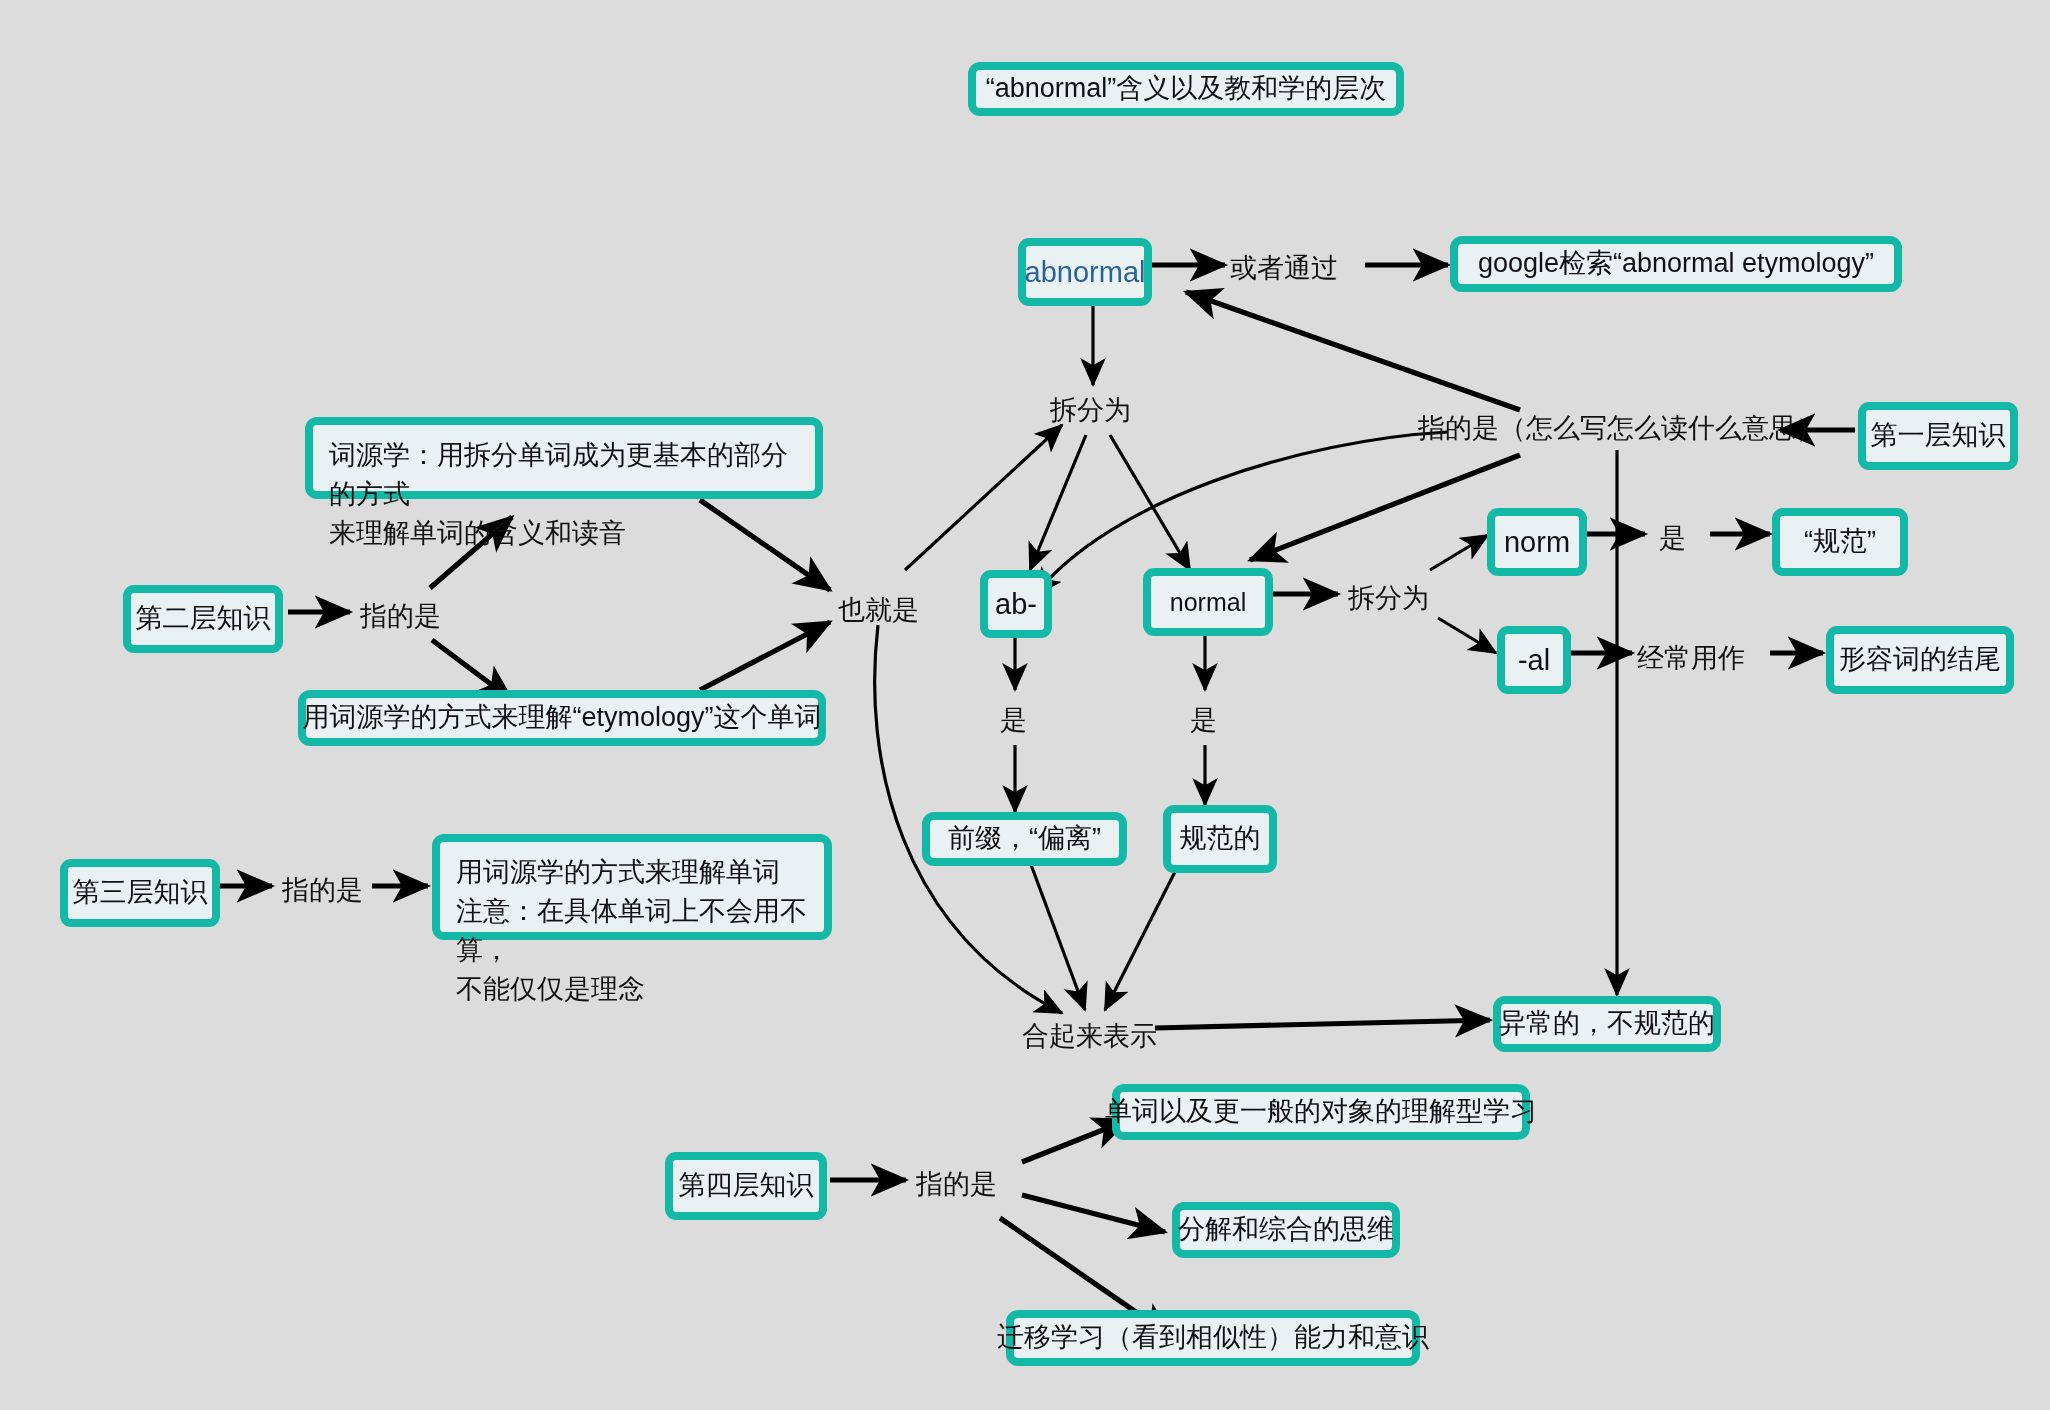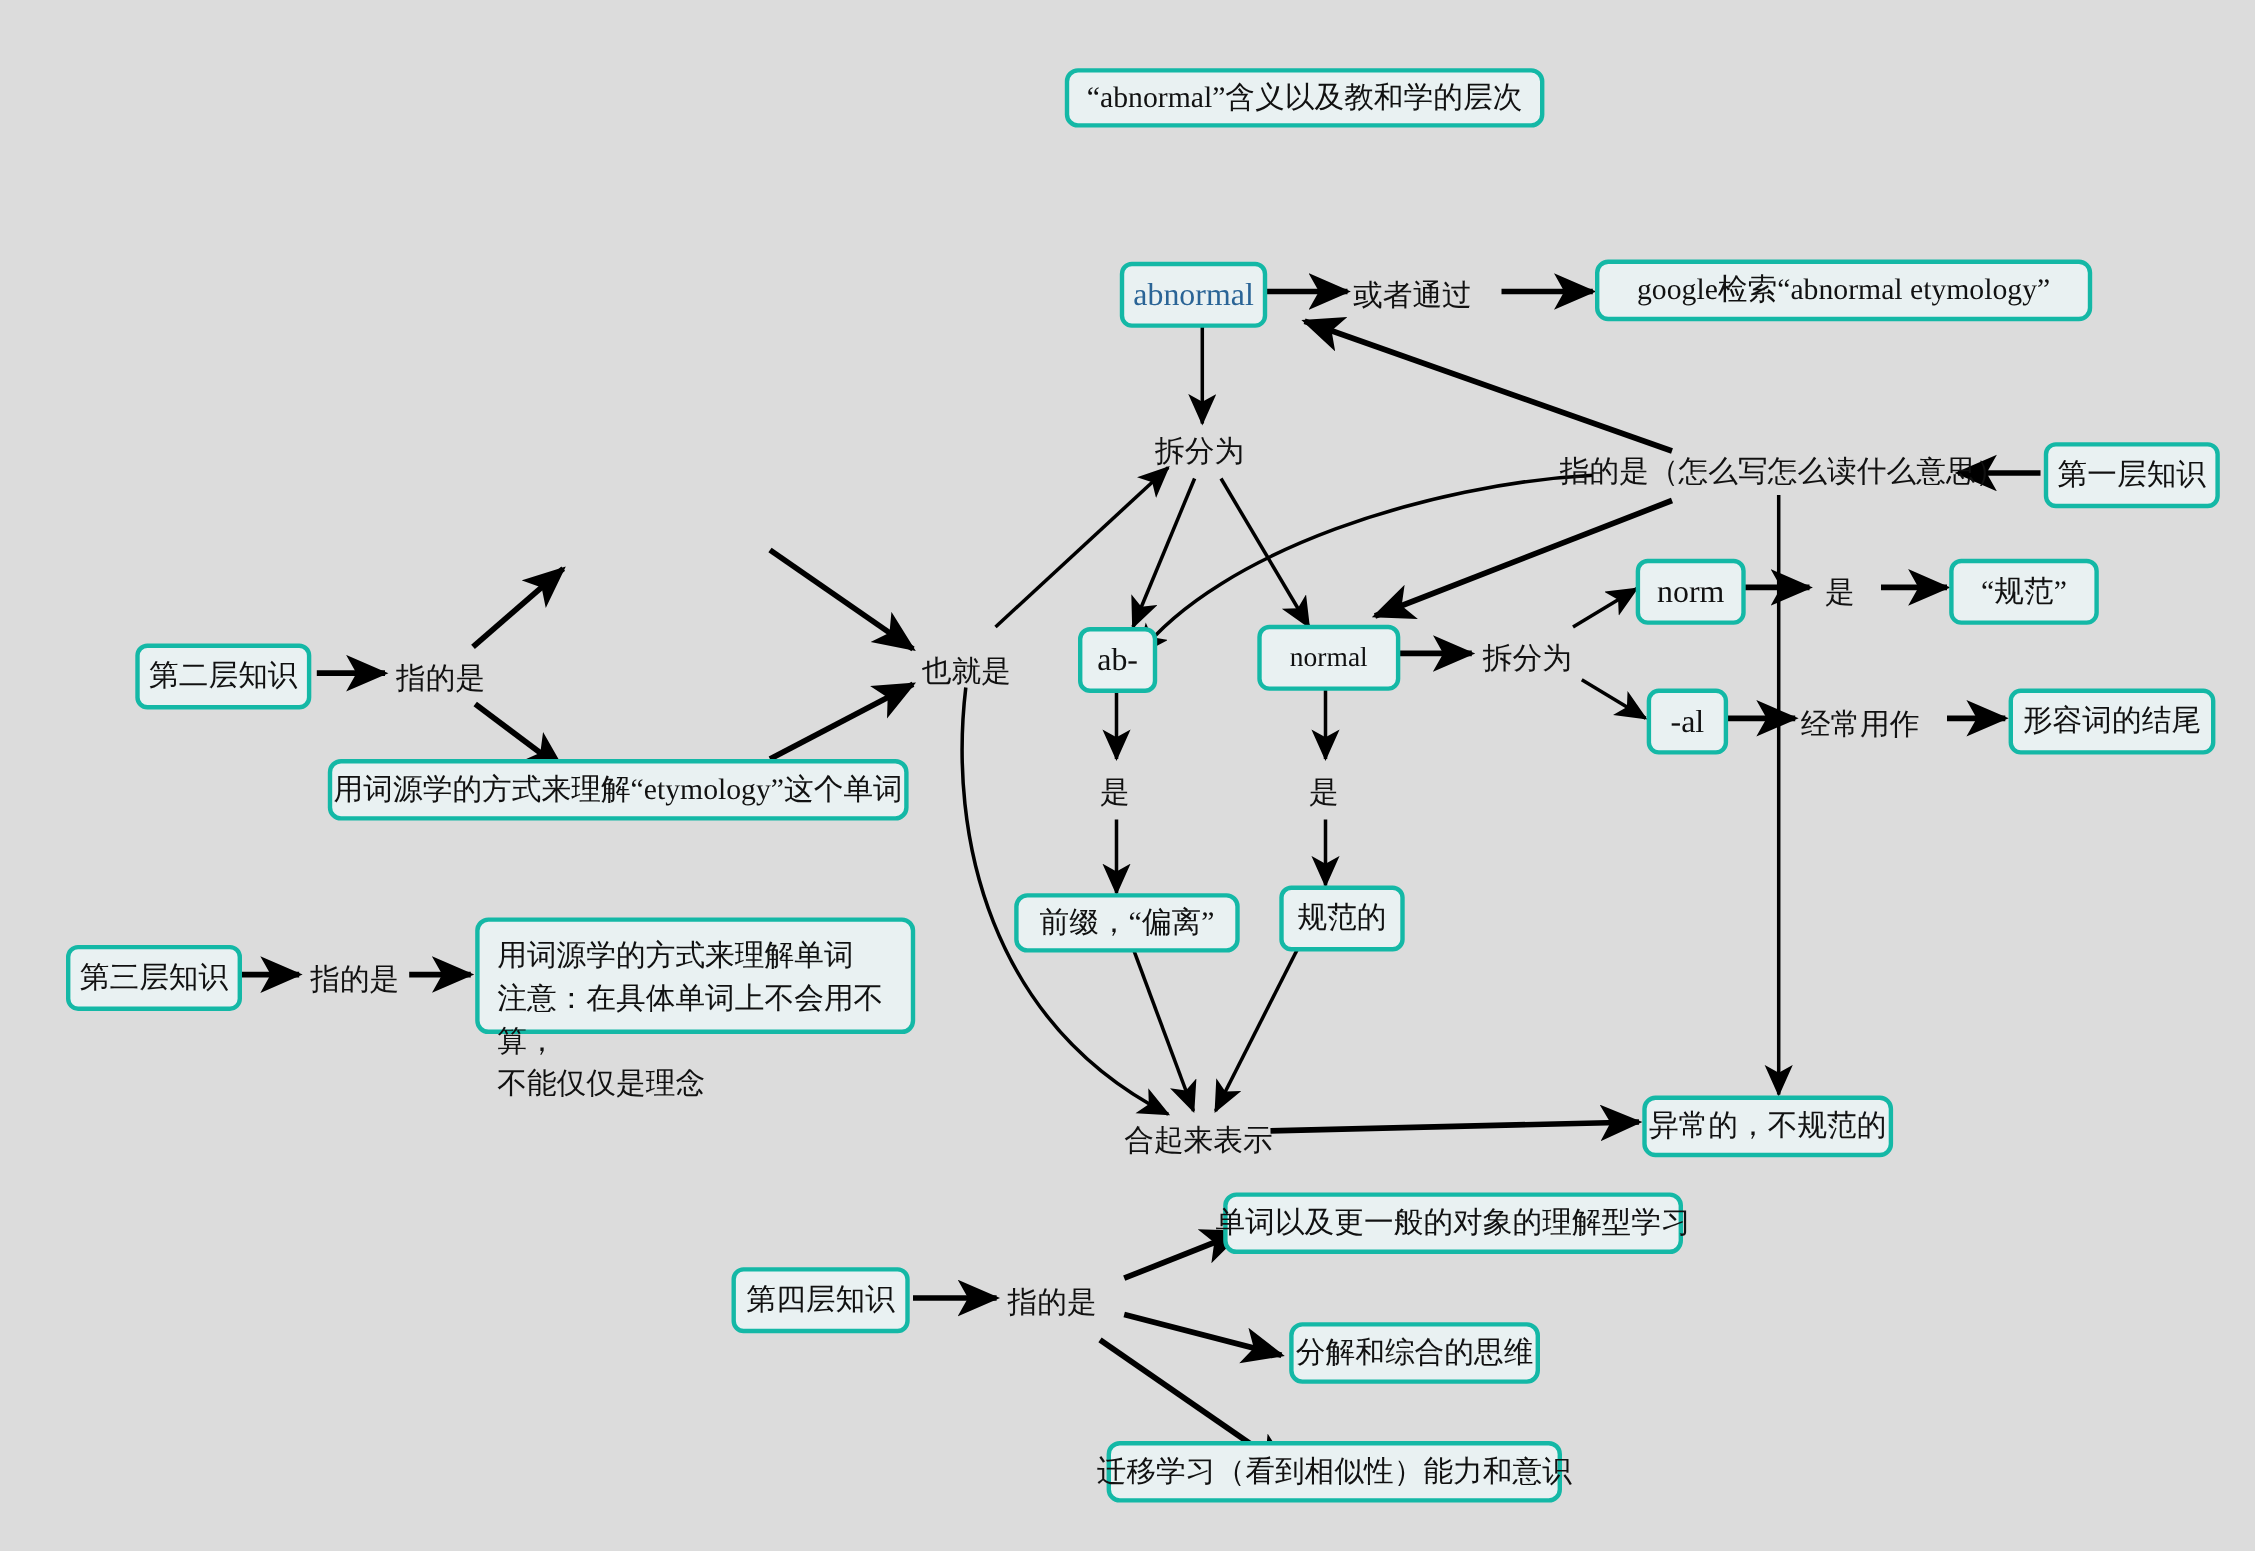--- a/index.html
+++ b/index.html
@@ -33,32 +33,31 @@
   }
   .edge-thick {
     fill: none;
     stroke: #000000;
     stroke-width: 5.2;
   }
   .node {
     position: absolute;
     box-sizing: border-box;
     background: #e9f1f2;
-    border: 4px solid #14b8a6;
+    border: 8px solid #14b8a6;
     border-radius: 12px;
     color: #111111;
     font-size: 27px;
     line-height: 1.45;
     padding: 12px 18px;
     white-space: pre;
     display: flex;
     align-items: center;
     justify-content: center;
     text-align: left;
-    font-family: Liberation Serif, serif;
   }
   .node.small {
     padding: 26px 16px;
     border-radius: 11px;
   }
   .label {
     position: absolute;
     color: #111111;
     font-size: 27px;
     line-height: 1.4;
@@ -165,20 +164,22 @@
   <div class="label" style="left:1230px; top:250px;">或者通过</div>
 
   <div class="node" style="left:1450px; top:236px; width:452px; height:56px;">google检索“abnormal etymology”</div>
 
   <div class="label" style="left:1050px; top:392px;">拆分为</div>
 
   <div class="label" style="left:1418px; top:410px;">指的是（怎么写怎么读什么意思）</div>
 
   <div class="node small" style="left:1858px; top:402px; width:160px; height:54px;">第一层知识</div>
 
+  <div class="node multiline" style="left:305px; top:417px; width:518px; height:82px; padding:11px 16px;">词源学：用拆分单词成为更基本的部分的方式
+来理解单词的含义和读音</div>
 
   <div class="node small" style="left:123px; top:585px; width:160px; height:54px;">第二层知识</div>
 
   <div class="label" style="left:360px; top:598px;">指的是</div>
 
   <div class="node" style="left:298px; top:690px; width:528px; height:56px;">用词源学的方式来理解“etymology”这个单词</div>
 
   <div class="label" style="left:838px; top:592px;">也就是</div>
 
   <div class="node small" style="left:980px; top:570px; width:72px; height:56px; font-size:29px;">ab-</div>

